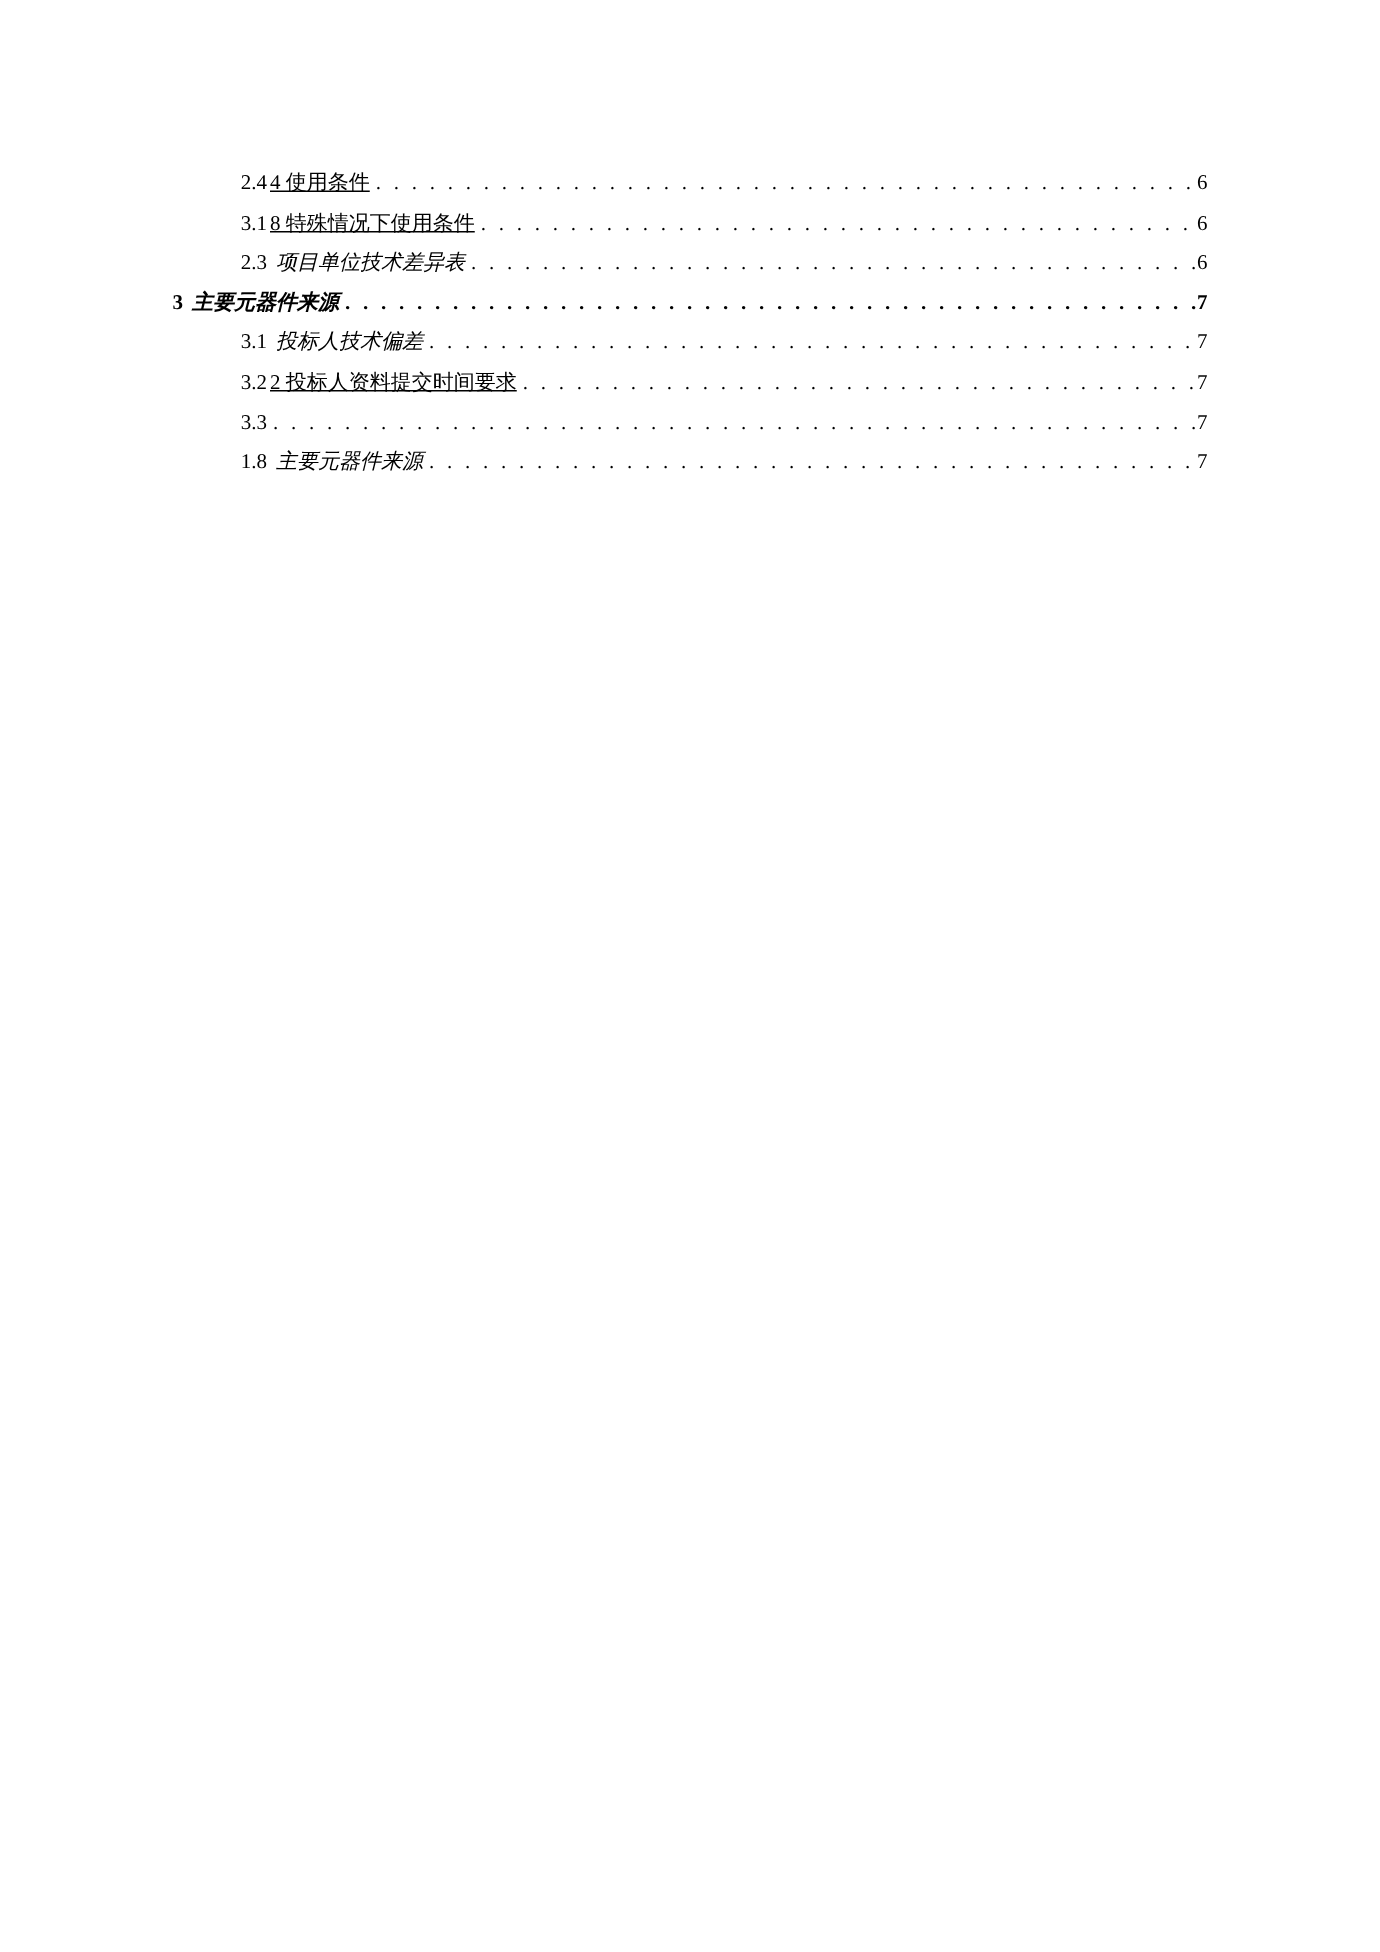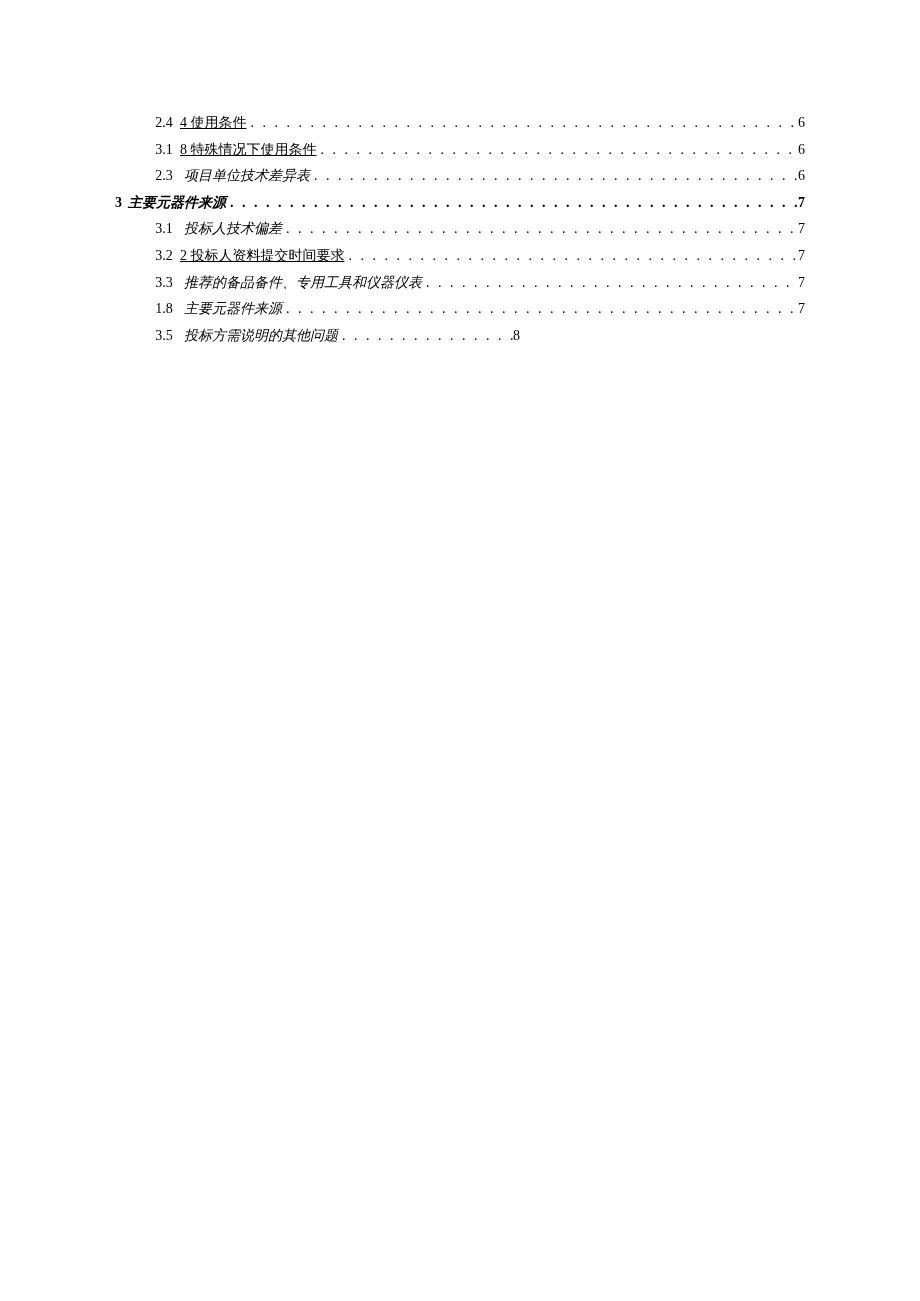--- a/index.html
+++ b/index.html
@@ -23,21 +23,21 @@
     }
     .toc-line.section {
       padding-left: 0;
       font-weight: bold;
     }
     .num {
       flex-shrink: 0;
     }
     .num-sub {
       width: 28px;
-      text-align: center;
+      text-align: right;
     }
     .title {
       flex-shrink: 0;
       padding-left: 6px;
       font-style: italic;
     }
     .title-tight {
       flex-shrink: 0;
       padding-left: 2px;
       text-decoration: underline;
@@ -94,29 +94,22 @@
       <span class="page">7</span>
     </div>
     <div class="toc-line sub">
       <span class="num num-sub">3.2</span>
       <span class="title-tight">2 投标人资料提交时间要求</span>
       <span class="dots"></span>
       <span class="page">7</span>
     </div>
     <div class="toc-line sub">
       <span class="num num-sub">3.3</span>
-      <span class="title">推荐的备品备件、专用工具和仪器仪表</span>
       <span class="dots"></span>
       <span class="page">7</span>
     </div>
     <div class="toc-line sub">
       <span class="num num-sub">1.8</span>
       <span class="title">主要元器件来源</span>
       <span class="dots"></span>
       <span class="page">7</span>
     </div>
-    <div class="toc-line sub short-line">
-      <span class="num num-sub">3.5</span>
-      <span class="title">投标方需说明的其他问题</span>
-      <span class="dots"></span>
-      <span class="page">8</span>
-    </div>
   </div>
 
 </body></html>

